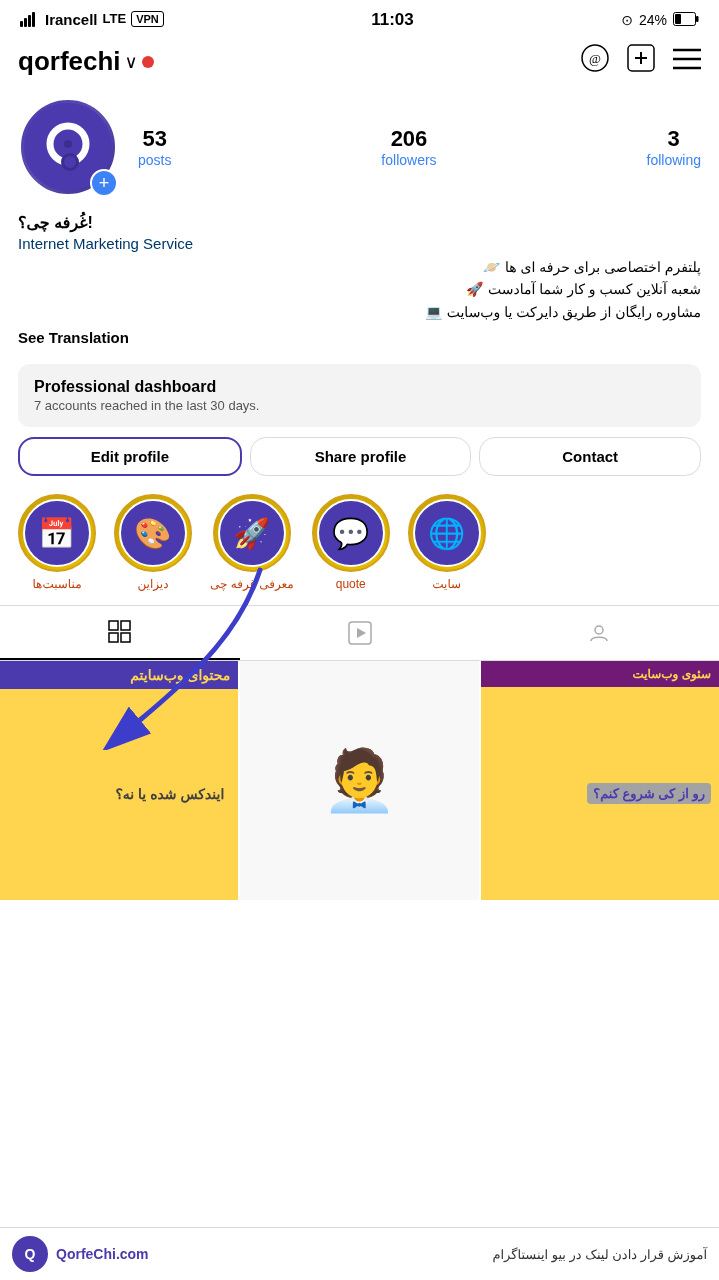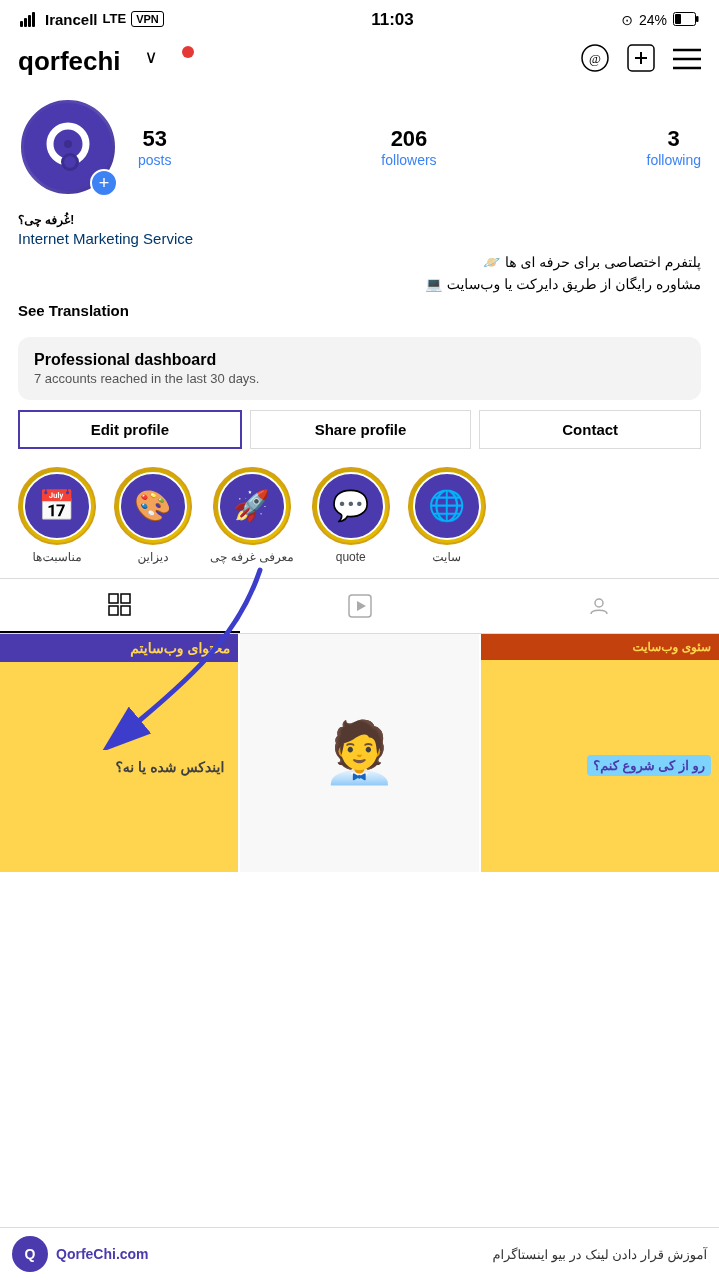--- a/index.html
+++ b/index.html
@@ -27,22 +27,22 @@
 
     
     .app-header {
       display: flex;
       justify-content: space-between;
       align-items: center;
       padding: 8px 18px 8px;
     }
     .username-area {
       display: flex;
-      align-items: flex-start;
-      gap: 24px;
+      align-items: center;
+      gap: 4px;
     }
     .username-text {
       font-size: 26px;
       font-weight: 700;
       color: #000;
     }
     .dropdown-arrow {
       font-size: 18px;
       color: #000;
     }
@@ -141,21 +141,21 @@
     .stat-label {
       font-size: 14px;
       color: #3b82f6;
     }
 
     
     .bio-section {
       padding: 10px 18px 6px;
     }
     .display-name {
-      font-size: 12px;
+      font-size: 16px;
       font-weight: 700;
       color: #000;
       margin-bottom: 3px;
       direction: rtl;
       text-align: left;
     }
     .bio-link {
       color: #00376b;
       font-size: 15px;
       text-decoration: none;
@@ -199,21 +199,21 @@
     
     .action-buttons {
       display: flex;
       gap: 8px;
       padding: 0 18px;
       margin-bottom: 14px;
     }
     .action-btn {
       flex: 1;
       padding: 9px 8px;
-      border-radius: 0;
+      border-radius: 16px;
       border: 1px solid #dbdbdb;
       background: #fff;
       font-size: 15px;
       font-weight: 600;
       color: #000;
       cursor: pointer;
       text-align: center;
     }
     .action-btn.edit-profile-btn {
       border: 2px solid #4a3aad;
@@ -252,21 +252,21 @@
       align-items: center;
       justify-content: center;
       overflow: hidden;
       border: 2px solid #fff;
     }
     .highlight-icon {
       font-size: 30px;
     }
     .highlight-label {
       font-size: 12px;
-      color: #404040;
+      color: #c2410c;
       text-align: center;
       direction: rtl;
     }
 
     
     .tab-bar {
       display: flex;
       border-top: 1px solid #dbdbdb;
       border-bottom: 1px solid #dbdbdb;
       margin-top: 4px;
@@ -382,21 +382,21 @@
       font-size: 12px;
       font-weight: 700;
       padding: 5px 8px;
       text-align: right;
       direction: rtl;
       flex: 1;
       display: flex;
       align-items: center;
     }
     .banner-top2 {
-      background: #c2410c;
+      background: #701a75;
       color: #ffd54f;
       font-size: 12px;
       font-weight: 700;
       padding: 6px 8px;
       text-align: right;
       direction: rtl;
     }
     .banner-bottom2 {
       background: #ffd54f;
       color: #000;
@@ -504,20 +504,21 @@
         <span class="stat-label">following</span>
       </div>
     </div>
   </div>
 </div>
 
 <div class="bio-section">
   <div class="display-name">!غُرفه چی؟</div>
   <a class="bio-link" href="#">Internet Marketing Service</a>
   <div class="bio-line">پلتفرم اختصاصی برای حرفه ای ها 🪐</div>
+  <div class="bio-line">شعبه آنلاین کسب و کار شما آمادست 🚀</div>
   <div class="bio-line">مشاوره رایگان از طریق دایرکت یا وب‌سایت 💻</div>
   <span class="see-translation">See Translation</span>
 </div>
 
 <div class="pro-dashboard">
   <div class="pro-dashboard-title">Professional dashboard</div>
   <div class="pro-dashboard-sub">7 accounts reached in the last 30 days.</div>
 </div>
 
 <div class="action-buttons">
@@ -612,21 +613,21 @@
   </div>
   <div class="post-thumb">
     <div class="post-img-2">
       <span style="font-size:60px;">🧑‍💼</span>
     </div>
   </div>
   <div class="post-thumb">
     <div class="post-banner">
       <div class="banner-top2">سئوی وب‌سایت</div>
       <div class="banner-bottom2">
-        <span style="background:#7dd3fc;color:#4a3aad;padding:3px 6px;border-radius:4px;font-size:13px;">رو از کی شروع کنم؟</span>
+        <span style="background:#a3a3a3;color:#4a3aad;padding:3px 6px;border-radius:4px;font-size:13px;">رو از کی شروع کنم؟</span>
       </div>
     </div>
   </div>
 </div>
 
 <div class="bottom-bar">
   <div class="bottom-bar-logo">
     <div class="bottom-logo-circle">Q</div>
     <span class="bottom-bar-site">QorfeChi.com</span>
   </div>

